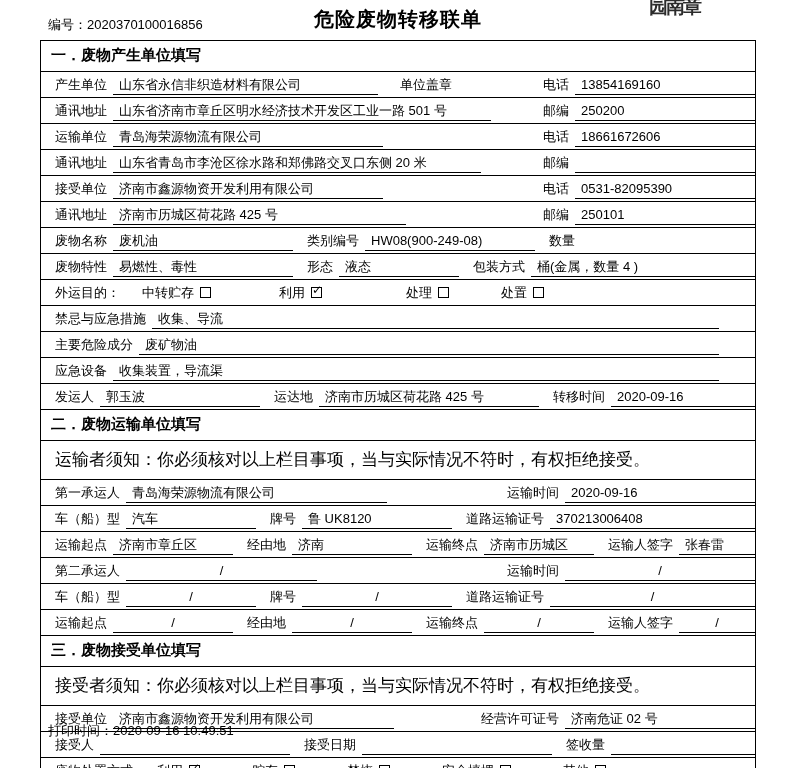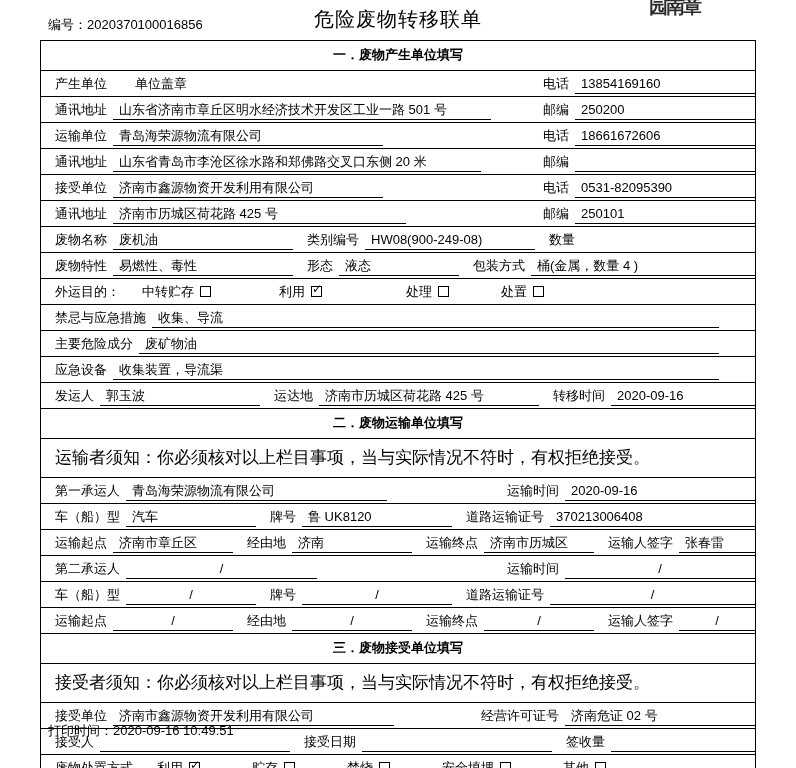--- a/index.html
+++ b/index.html
@@ -27,21 +27,21 @@
     top: 16px;
     font-size: 13px;
     white-space: nowrap;
   }
   .doc-title {
     position: absolute;
     left: 0; right: 0;
     top: 6px;
     text-align: center;
     font-size: 20px;
-    font-weight: normal;
+    font-weight: bold;
     letter-spacing: 1px;
   }
   .stamp {
     position: absolute;
     right: 96px;
     top: -6px;
     font-size: 19px;
     font-weight: bold;
     color: #1a1a1a;
     letter-spacing: -2px;
@@ -51,23 +51,22 @@
   .frame {
     position: absolute;
     left: 40px;
     top: 40px;
     width: 716px;
     border: 1px solid #000;
   }
   .section-head {
     border-bottom: 1px solid #000;
     padding: 5px 10px 6px 10px;
-    font-size: 13px;
+    font-size: 15px;
     font-weight: bold;
-    text-align: center;
   }
   .note-row {
     border-bottom: 1px solid #000;
     padding: 7px 10px 8px 14px;
     font-size: 17px;
   }
   .row {
     display: flex;
     align-items: stretch;
     border-bottom: 1px solid #000;
@@ -134,20 +133,23 @@
     <div class="doc-title">危险废物转移联单</div>
     <div class="stamp">园南章</div>
   </div>
 
   <div class="frame">
 
     <div class="section-head">一．废物产生单位填写</div>
 
     <div class="row">
       <div class="cell lbl">产生单位</div>
+      <div class="cell val" style="max-width:270px">
+          <span>山东省永信非织造材料有限公司</span>
+        </div>
       <div class="cell lbl" style="padding-left:22px">单位盖章</div>
       <div class="cell sp"></div>
       <div class="cell lbl">电话</div>
       <div class="cell val fixed" style="width:180px">
           <span>13854169160</span>
         </div>
     </div>
 
     <div class="row">
       <div class="cell lbl">通讯地址</div>

